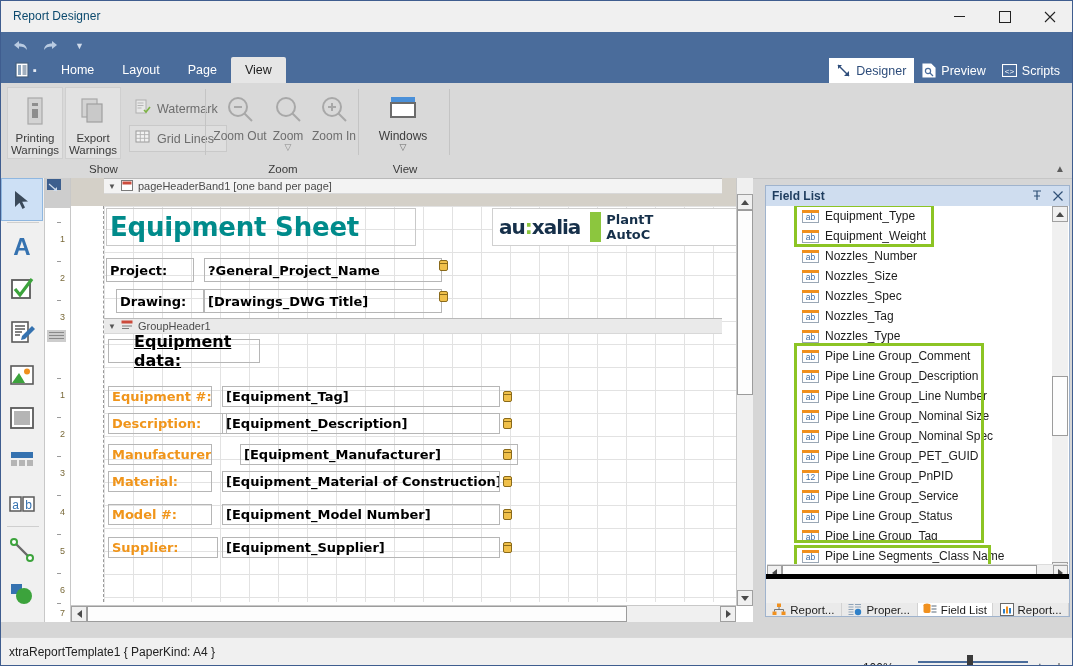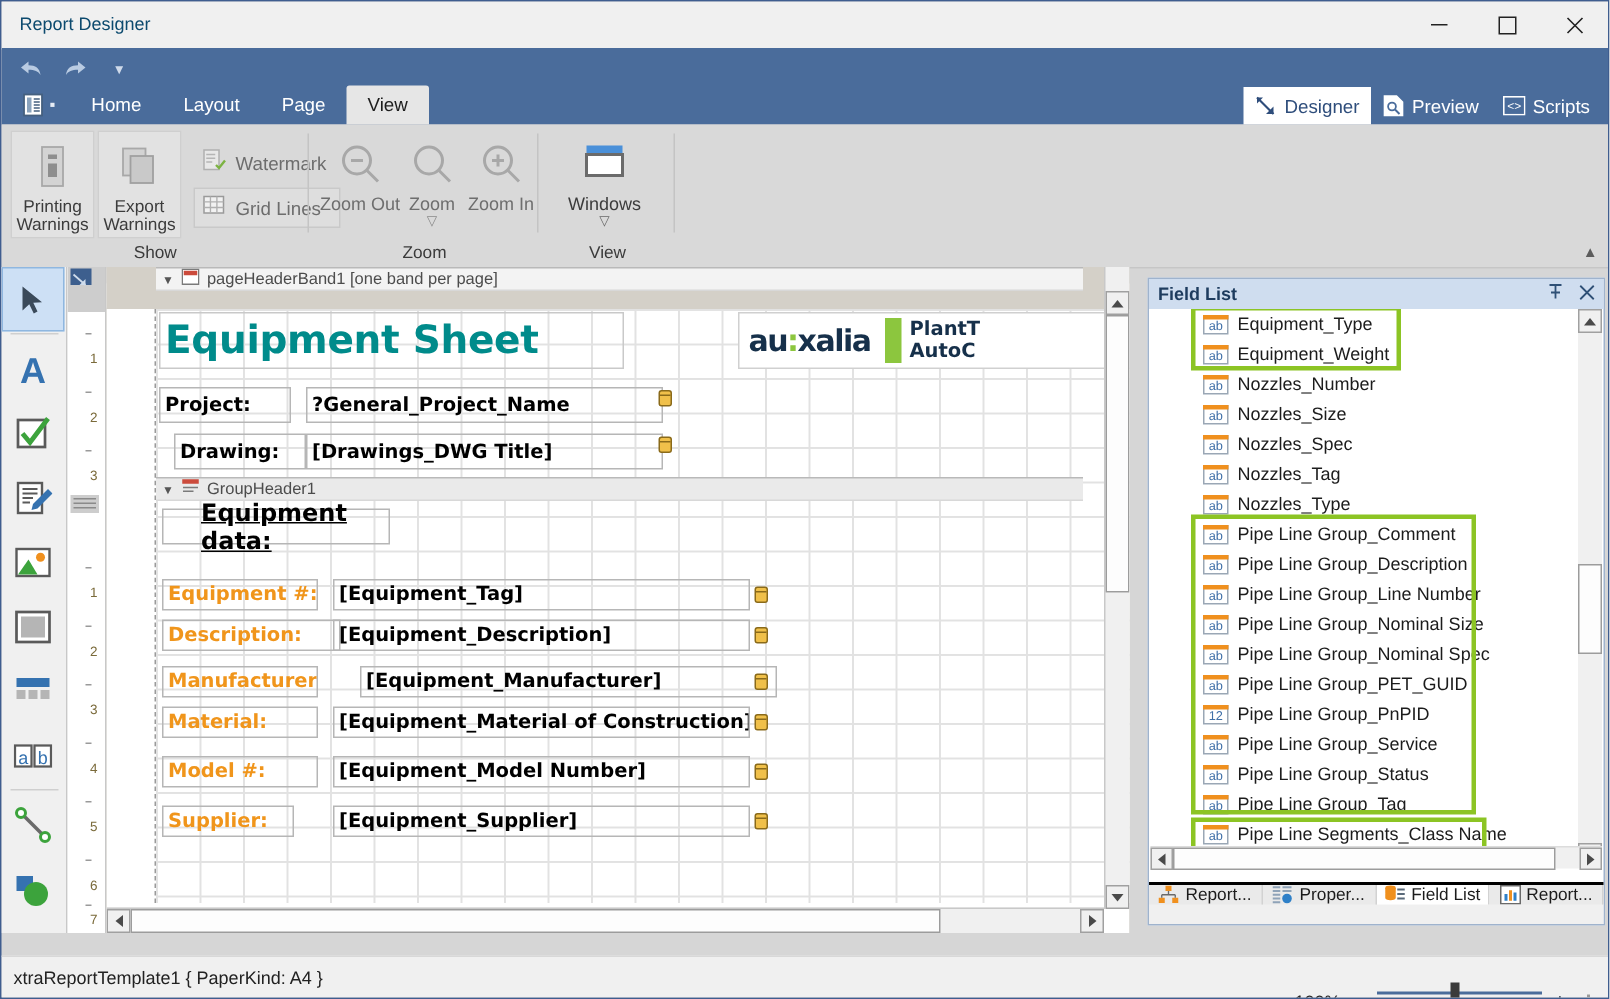--- a/index.html
+++ b/index.html
@@ -286,23 +286,23 @@
   }
   .fp-vscroll {
     position: absolute; right: 1px; top: 20px; width: 16px; height: 372px;
     background: #f0f0f0; box-sizing: border-box;
   }
   .fp-hscroll {
     position: absolute; left: 1px; bottom: 37px; width: 301px; height: 15px;
     background: #f0f0f0; box-sizing: border-box; border-top: 1px solid #dcdcdc;
   }
   .fp-tabs {
-    position: absolute; left: 0; bottom: 0; width: 303px; height: 28px;
-    background: #f0f0f0; display: flex; align-items: flex-start;
-    border-top: 2px solid #000000; box-sizing: border-box;
+    position: absolute; left: 0; bottom: 0; width: 303px; height: 42px;
+    background: #f0f0f0; display: flex; align-items: flex-end;
+    border-top: 5px solid #000000; box-sizing: border-box;
   }
   .fptab {
     flex: 1; display: flex; align-items: center; justify-content: center; gap: 4px;
     font-size: 11.5px; color: #1c1c1c;
     border-right: 1px solid #d2d2d2; background: #eaeaea;
     box-sizing: border-box;
   }
   .fptab.active { background: #ffffff; }
   .fptab svg { display:block; }
 
@@ -711,21 +711,21 @@
       <div class="dbicon" style="left:399px; top:243px;"></div>
 
       <div class="ctl orange" style="left:4px; top:265px; width:104px; height:21px;">Material:</div>
       <div class="ctl" style="left:118px; top:265px; width:278px; height:21px;">[Equipment_Material of Construction]</div>
       <div class="dbicon" style="left:399px; top:270px;"></div>
 
       <div class="ctl orange" style="left:4px; top:298px; width:104px; height:21px;">Model #:</div>
       <div class="ctl" style="left:118px; top:298px; width:278px; height:21px;">[Equipment_Model Number]</div>
       <div class="dbicon" style="left:399px; top:303px;"></div>
 
-      <div class="ctl orange" style="left:4px; top:331px; width:88px; height:21px;">Supplier:</div>
+      <div class="ctl orange" style="left:4px; top:331px; width:110px; height:21px;">Supplier:</div>
       <div class="ctl" style="left:118px; top:331px; width:278px; height:21px;">[Equipment_Supplier]</div>
       <div class="dbicon" style="left:399px; top:336px;"></div>
     </div>
 
     <div class="vscroll-d">
       <div class="sbtn" style="left:0; top:16px; width:16px; height:16px;">
           <span class="arrow arr-up"></span>
         </div>
       <div class="sthumb" style="left:0; top:32px; width:16px; height:185px;"></div>
       <div class="sbtn" style="left:0; bottom:0; width:16px; height:16px;">

